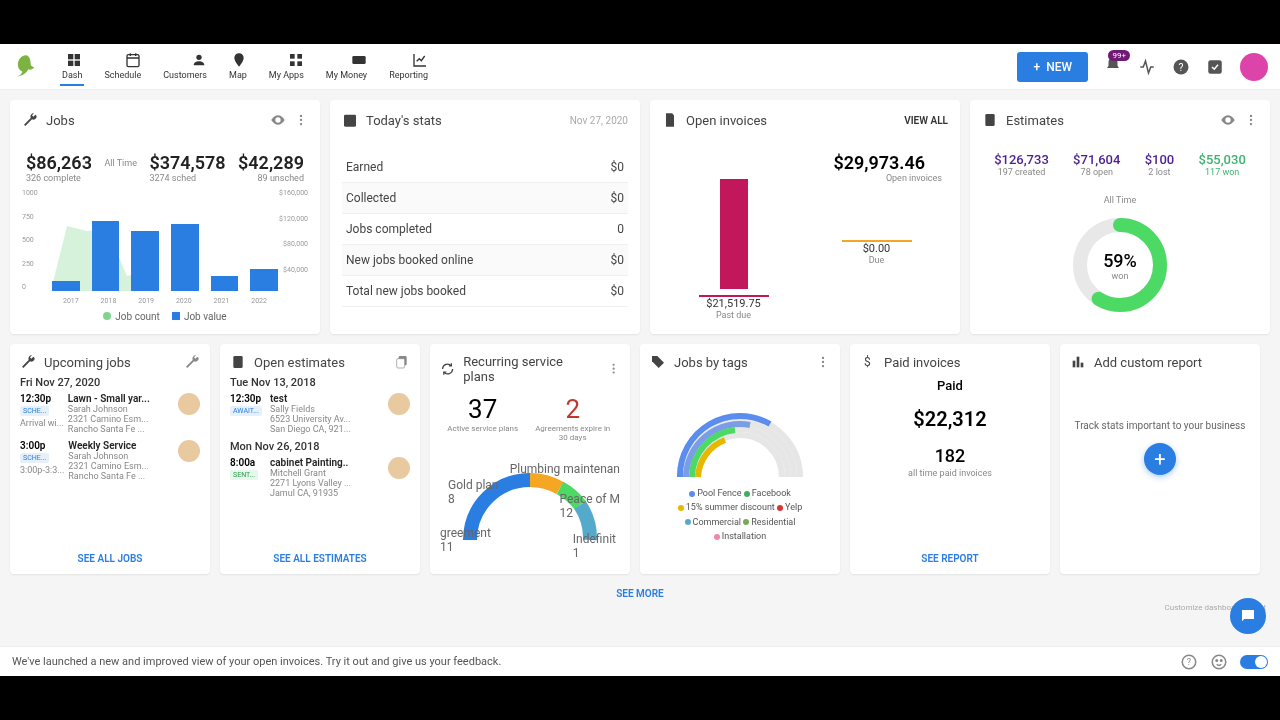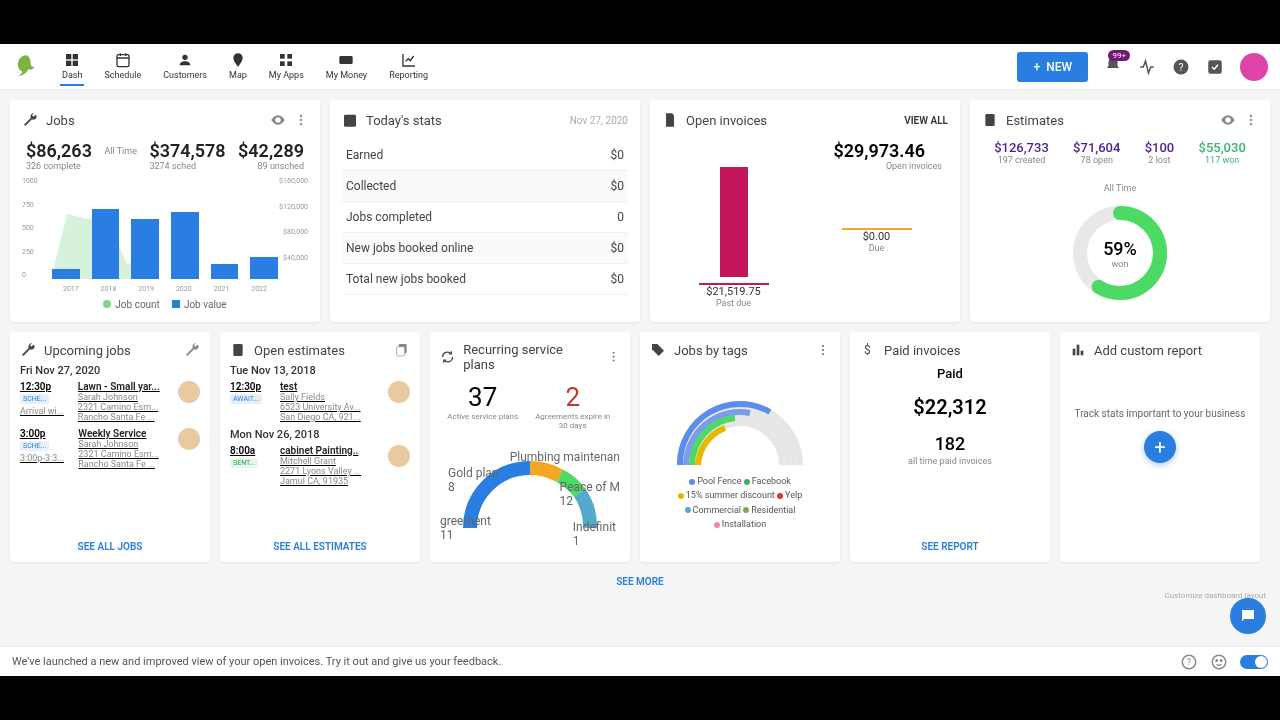--- a/index.html
+++ b/index.html
@@ -1,33 +1,33 @@
 <!DOCTYPE html>
 <html><head>
 <meta charset="utf-8">
 <style>
 * { margin:0; padding:0; box-sizing:border-box; font-family:-apple-system,BlinkMacSystemFont,"Segoe UI",Roboto,sans-serif; }
 body { background:#000; width:1280px; height:720px; overflow:hidden; }
 .app { background:#f5f5f5; position:absolute; top:44px; left:0; width:1280px; height:632px; overflow:hidden; }
 .topbar { background:#fff; height:46px; display:flex; align-items:center; padding:0 12px; border-bottom:1px solid #eee; }
 .logo { width:28px; height:28px; margin-right:20px; }
 .nav { display:flex; gap:18px; }
-.nav-item { display:flex; flex-direction:column; align-items:center; font-size:9px; color:#333; cursor:pointer; padding:4px 2px; }
+.nav-item { display:flex; flex-direction:column; align-items:flex-end; font-size:9px; color:#333; cursor:pointer; padding:4px 2px; }
 .nav-item.active { border-bottom:2px solid #2a7de1; }
 .nav-icon { width:16px; height:16px; margin-bottom:2px; }
 .topbar-right { margin-left:auto; display:flex; align-items:center; gap:16px; }
 .new-btn { background:#2a7de1; color:#fff; border:none; padding:8px 16px; font-size:12px; font-weight:500; border-radius:3px; display:flex; align-items:center; gap:6px; cursor:pointer; }
 .notif { position:relative; }
 .notif-badge { position:absolute; top:-6px; right:-8px; background:#701a75; color:#fff; font-size:8px; padding:1px 4px; border-radius:7px; }
 .ticon { width:18px; height:18px; color:#555; }
 .avatar { width:28px; height:28px; border-radius:50%; background:#d4a; }
 
 .grid { padding:10px; display:grid; grid-template-columns:310px 310px 310px 300px; gap:10px; }
 .card { background:#fff; border-radius:4px; box-shadow:0 1px 2px rgba(0,0,0,.08); padding:12px; }
-.card-head { display:flex; align-items:center; gap:8px; margin-bottom:12px; }
+.card-head { display:flex; align-items:center; gap:8px; margin-bottom:24px; }
 .card-title { font-size:13px; color:#444; font-weight:400; }
 .card-head .spacer { flex:1; }
 .cicon { width:16px; height:16px; color:#555; }
 .more { width:14px; cursor:pointer; color:#888; }
 .eye { width:16px; cursor:pointer; color:#888; }
 
 .jobs .stats { display:flex; justify-content:space-between; padding:0 4px; }
 .stat-big { font-size:18px; font-weight:600; color:#222; }
 .stat-sm { font-size:9px; color:#888; }
 .stat-col { text-align:left; }
@@ -66,21 +66,21 @@
 .donut{ width:100px; height:100px; margin:10px auto 0; position:relative;}
 .donut svg{ transform:rotate(-90deg);}
 .donut-txt{ position:absolute; top:50%; left:50%; transform:translate(-50%,-50%); text-align:center;}
 .donut-txt .pct{ font-size:18px; font-weight:500;}
 .donut-txt .won{ font-size:9px; color:#888;}
 
 .row2 { padding:0 10px 10px; display:grid; grid-template-columns:200px 200px 200px 200px 200px 200px; gap:10px;}
 .card2 { background:#fff; border-radius:4px; box-shadow:0 1px 2px rgba(0,0,0,.08); padding:10px; height:230px; position:relative; overflow:hidden;}
 .card2 .card-head{ margin-bottom:6px;}
 .job-date{ font-size:11px; font-weight:500; color:#333; margin:6px 0 4px;}
-.job-item{ display:flex; gap:14px; margin-bottom:6px; font-size:10px;text-decoration:underline;}
+.job-item{ display:flex; gap:4px; margin-bottom:6px; font-size:10px;}
 .job-time{ font-weight:600; width:36px;}
 .job-badge{ font-size:7px; background:#e6f0fb; color:#2a7de1; padding:1px 3px; border-radius:2px; display:inline-block; margin-top:2px; white-space:nowrap; overflow:hidden; max-width:36px; text-overflow:ellipsis;}
 .job-badge.sent{ background:#e6f7ec; color:#2a9d4b;}
 .job-body{ flex:1; overflow:hidden;}
 .job-title{ font-weight:600; color:#222; white-space:nowrap; overflow:hidden; text-overflow:ellipsis;}
 .job-sub{ color:#888; font-size:9px; white-space:nowrap; overflow:hidden; text-overflow:ellipsis;}
 .job-av{ width:22px; height:22px; border-radius:50%; background:#e8c9a0; flex-shrink:0;}
 .see-all{ position:absolute; bottom:10px; left:0; right:0; text-align:center; font-size:10px; font-weight:600; color:#2a7de1; cursor:pointer;}
 
 .rec-nums{ display:flex; justify-content:space-around; margin-top:10px;}

